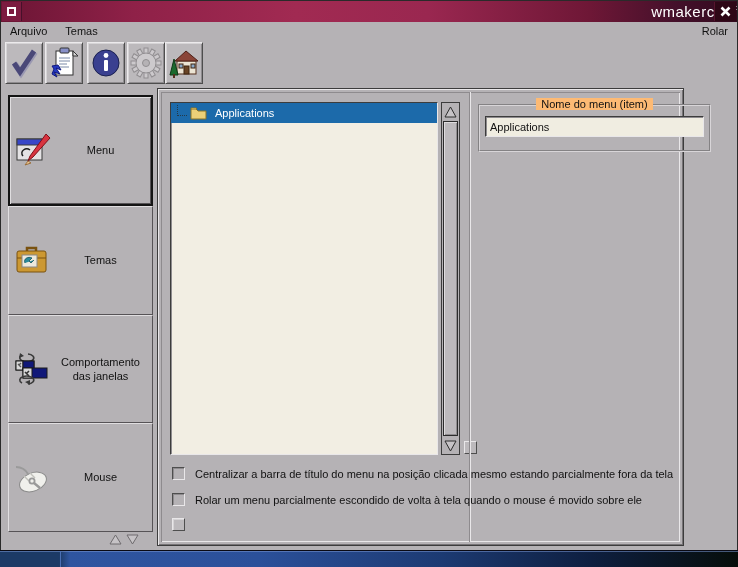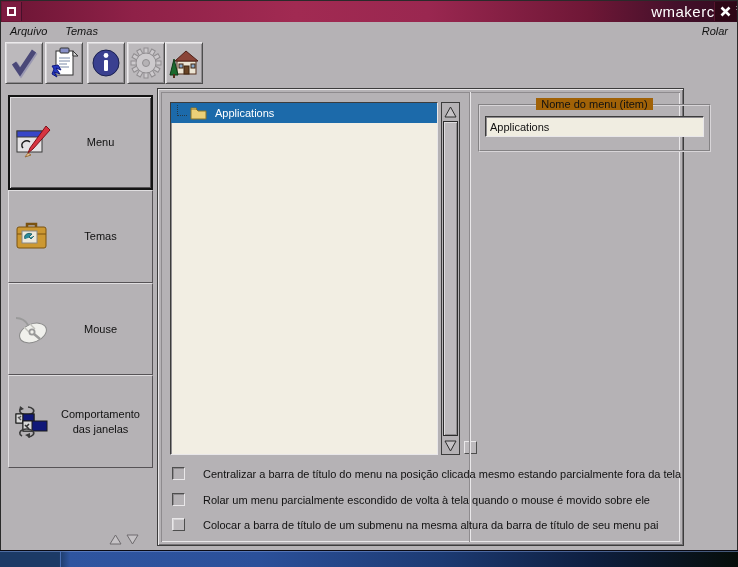--- a/index.html
+++ b/index.html
@@ -14,32 +14,32 @@
     background:linear-gradient(90deg,#6b1534 0%,#8f2148 18%,#a12a52 40%,#9a2750 58%,#6e1736 80%,#43102a 92%,#330a1e 100%); display:flex; align-items:center; }
   .tb-minibtn { position:absolute; left:1px; top:1px; width:20px; height:19px; background:#7c1c40;
     border-right:1px solid #47102a; display:flex; align-items:center; justify-content:center; }
   .tb-minibtn .sq { width:9px; height:9px; border:2px solid #fff; background:#7c1c40; }
   .tb-title { flex:1; text-align:right; color:#fff; font-size:15px; letter-spacing:0.5px; }
   .tb-close { position:absolute; right:1px; top:1px; width:22px; height:19px; background:#2e0716;
     border-left:1px solid #57142d; display:flex; align-items:center; justify-content:center; color:#fff;
     font-size:15px; font-weight:bold; }
 
   
-  .menubar { position:absolute; left:1px; top:22px; right:1px; height:17px; display:flex; align-items:center;font-style:italic; }
+  .menubar { position:absolute; left:1px; top:22px; right:1px; height:17px; display:flex; align-items:center; }
   .menu-item { padding:2px 9px; }
   .menu-spacer { flex:1; }
 
   
   .toolbutton { position:absolute; top:42px; width:38px; height:42px; background:#bcb9bc;
     border:1px solid; border-color:#eceaec #4e4e4e #4e4e4e #eceaec;
     box-shadow: inset 1px 1px 0 #d6d4d6, inset -1px -1px 0 #8e8b8e;
     display:flex; align-items:center; justify-content:center; }
 
   
-  .sidebar { position:absolute; left:8px; top:95px; width:145px; height:373px; display:flex; flex-direction:column; }
+  .sidebar { position:absolute; left:8px; top:95px; width:145px; height:437px; display:flex; flex-direction:column; }
   .side-btn { flex:1; display:flex; align-items:center; background:#b5b2b5;
     border:1px solid; border-color:#e0dee0 #565356 #565356 #e0dee0; }
   .side-btn.selected { border:2px solid #141414; box-shadow: inset 1px 1px 0 #e0dee0, inset -1px -1px 0 #565356; }
   .side-icon { width:46px; display:flex; align-items:center; justify-content:center; }
   .side-label { flex:1; text-align:center; padding-right:6px; line-height:1.3; }
   .side-arrows { position:absolute; left:108px; top:533px; display:flex; gap:2px; }
 
   
   .main-panel { position:absolute; left:157px; top:88px; width:527px; height:458px;
     border:1px solid #3c3c3c; box-shadow: inset 1px 1px 0 #e9e7e9, inset -1px -1px 0 #767376; background:#b5b2b5; }
@@ -62,26 +62,26 @@
   .sb-thumb { position:absolute; left:1px; right:1px; top:18px; bottom:18px;
     border:1px solid #2c2c2c; background:#bcb9bc; box-shadow: inset 1px 1px 0 #dedcde, inset -1px -1px 0 #8e8b8e; }
   .corner-grip { position:absolute; left:306px; top:352px; width:13px; height:13px; background:#bcb9bc;
     border:1px solid; border-color:#e9e7e9 #4e4e4e #4e4e4e #e9e7e9; }
   .v-separator { position:absolute; left:311px; top:3px; bottom:3px; width:2px;
     border-left:1px solid #8e8b8e; border-right:1px solid #e9e7e9; }
 
   .name-frame { position:absolute; left:320px; top:15px; width:233px; height:48px;
     border:2px groove #d8d5d8; }
   .frame-legend { position:absolute; top:-8px; left:0; right:0; text-align:center; }
-  .frame-legend span { background:#a16207; padding:0 5px; }
+  .frame-legend span { background:#fdba74; padding:0 5px; }
   .name-input { position:absolute; left:5px; right:5px; top:10px; height:21px; background:#f0ede1;
     border:1px solid; border-color:#3c3c3c #e9e7e9 #e9e7e9 #3c3c3c; box-shadow: inset 1px 1px 0 #8e8b8e;
     font-family:inherit; font-size:11px; color:#111; padding:0 4px; outline:none; }
 
-  .opt-row { position:absolute; left:14px; display:flex; align-items:center;gap:8px; }
+  .opt-row { position:absolute; left:14px; display:flex; align-items:center; }
   .checkbox { width:13px; height:13px; background:#b5b2b5; margin-right:10px; flex:none;
     border:1px solid; border-color:#4e4e4e #e9e7e9 #e9e7e9 #4e4e4e; box-shadow: inset 1px 1px 0 #8e8b8e; }
   .checkbox.raised { border-color:#e9e7e9 #4e4e4e #4e4e4e #e9e7e9; box-shadow: inset 1px 1px 0 #d6d4d6; background:#bcb9bc; }
 
   
   .bottom-bar { position:absolute; left:0; right:0; bottom:0; height:17px; border-top:1px solid #0a0a14;
     background:linear-gradient(90deg,#1c3a66 0%,#1c3a66 8%,#2f55a0 9.5%,#2b509a 35%,#1c3a72 60%,#0e1f40 80%,#060d0a 100%);
     box-shadow: inset 0 1px 0 rgba(120,150,210,.55); }
   .bottom-bar .seg-line { position:absolute; left:60px; top:0; bottom:0; width:1px; background:#4a6fb4; }
 
@@ -193,49 +193,49 @@
           <path d="M11 21 c-2 -4 3 -7 7 -5 l-3 3 2 2 3 -3" fill="#2a8a9a" stroke="#14505a" stroke-width="0.8"></path>
         </svg>
       </div>
       <div class="side-label">Temas</div>
     </div>
 
 
     <div class="side-btn">
       <div class="side-icon">
         <svg width="36" height="36" viewBox="0 0 36 36">
-          <path d="M2 7 q8 0 12 7" fill="none" stroke="#9a9a9a" stroke-width="2"></path>
-          <ellipse cx="19" cy="22" rx="14" ry="9" transform="rotate(-22 19 22)" fill="#f0f0ec" stroke="#8a8a8a"></ellipse>
-          <path d="M10 16 l5 5 M16 13 l5 5" stroke="#c0c0ba" stroke-width="1.4"></path>
-          <circle cx="18" cy="21" r="2.6" fill="none" stroke="#9a9a9a" stroke-width="1.8"></circle>
-          <path d="M20 23 L26 28" stroke="#9a9a9a" stroke-width="2.4"></path>
-        </svg>
-      </div>
-      <div class="side-label">Mouse</div>
-    </div>
-
-    <div class="side-btn">
-      <div class="side-icon">
-        <svg width="36" height="36" viewBox="0 0 36 36">
           <path d="M14 3 a7 4 0 1 1 -6 1" fill="none" stroke="#3a3a3a" stroke-width="1.6"></path>
           <polygon points="6,2 10,5 5,7" fill="#3a3a3a"></polygon>
           <rect x="2" y="10" width="18" height="9" fill="#bcb9bc" stroke="#1a1a1a"></rect>
           <rect x="2" y="10" width="7" height="9" fill="#d8d8d8" stroke="#1a1a1a"></rect>
           <path d="M4 13 l3 3 M7 12 l-2 2" stroke="#555" stroke-width="1.4"></path>
           <rect x="9" y="10" width="11" height="9" fill="#101878" stroke="#1a1a1a"></rect>
           <rect x="9" y="17" width="24" height="10" fill="#101878" stroke="#1a1a1a"></rect>
           <rect x="9" y="17" width="9" height="10" fill="#d8d8d8" stroke="#1a1a1a"></rect>
           <path d="M11 21 l4 4 M15 20 l-3 3" stroke="#333" stroke-width="1.6"></path>
           <path d="M8 32 a7 4 0 1 1 6 1" fill="none" stroke="#3a3a3a" stroke-width="1.6"></path>
           <polygon points="16,34 11,31 16,29" fill="#3a3a3a"></polygon>
         </svg>
       </div>
       <div class="side-label">Comportamento das janelas</div>
     </div>
 
+    <div class="side-btn">
+      <div class="side-icon">
+        <svg width="36" height="36" viewBox="0 0 36 36">
+          <path d="M2 7 q8 0 12 7" fill="none" stroke="#9a9a9a" stroke-width="2"></path>
+          <ellipse cx="19" cy="22" rx="14" ry="9" transform="rotate(-22 19 22)" fill="#f0f0ec" stroke="#8a8a8a"></ellipse>
+          <path d="M10 16 l5 5 M16 13 l5 5" stroke="#c0c0ba" stroke-width="1.4"></path>
+          <circle cx="18" cy="21" r="2.6" fill="none" stroke="#9a9a9a" stroke-width="1.8"></circle>
+          <path d="M20 23 L26 28" stroke="#9a9a9a" stroke-width="2.4"></path>
+        </svg>
+      </div>
+      <div class="side-label">Mouse</div>
+    </div>
+
 
   </div>
 
   <div class="side-arrows">
     <svg width="15" height="13" viewBox="0 0 15 13">
         <polygon points="7.5,2 13,11 2,11" fill="#c6c3c6" stroke="#6e6b6e"></polygon>
       </svg>
     <svg width="15" height="13" viewBox="0 0 15 13">
         <polygon points="2,2 13,2 7.5,11" fill="#c6c3c6" stroke="#6e6b6e"></polygon>
       </svg>
@@ -281,21 +281,20 @@
     <div class="opt-row" style="top:378px">
       <div class="checkbox"></div>
       <span>Centralizar a barra de título do menu na posição clicada mesmo estando  parcialmente fora da tela</span>
     </div>
     <div class="opt-row" style="top:404px">
       <div class="checkbox"></div>
       <span>Rolar um menu parcialmente escondido de volta à tela quando o mouse é movido sobre ele</span>
     </div>
     <div class="opt-row" style="top:429px">
       <div class="checkbox raised"></div>
-      <span>Colocar a barra de título de um submenu na mesma altura da barra de título de seu menu pai</span>
     </div>
   </div>
 
   <div class="bottom-bar">
     <div class="seg-line"></div>
   </div>
 
 </div>
 
 </body></html>

